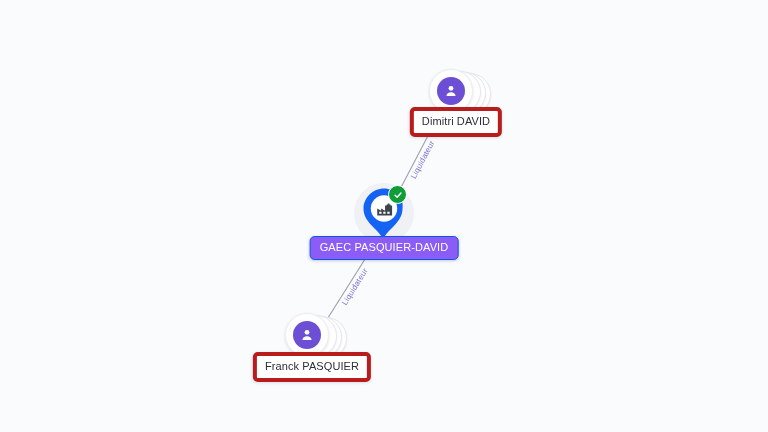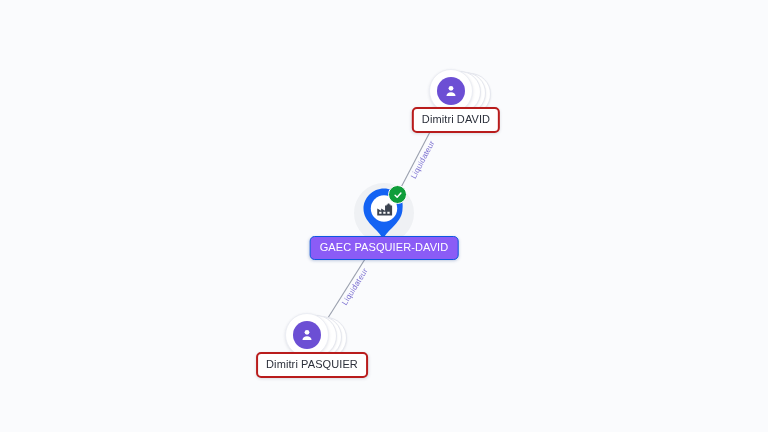--- a/index.html
+++ b/index.html
@@ -129,21 +129,21 @@
     white-space: nowrap;
     border-radius: 5px;
     font-size: 11px;
     line-height: 1;
     letter-spacing: 0.1px;
   }
   .label-chip.person {
     padding: 5px 8px 6px 8px;
     background: #ffffff;
     color: #2b2f3a;
-    border: 2px solid #b91c1c;
+    border: 4px solid #b91c1c;
     box-shadow: 0 1px 3px rgba(40,50,80,0.14);
   }
   .label-chip.company {
     padding: 5px 9px 6px 9px;
     background: #8b5cf6;
     color: #ffffff;
     border: 1px solid #0d57e0;
     font-size: 11px;
     box-shadow: 0 1px 3px rgba(20,60,140,0.25);
   }
@@ -226,15 +226,15 @@
       <div class="avatar-circle">
         <div class="avatar-inner">
           <svg width="16" height="16" viewBox="0 0 24 24" fill="#ffffff">
             <circle cx="12" cy="8" r="3.6"></circle>
             <path d="M5.2 19.4c0-3.6 3.1-5.6 6.8-5.6s6.8 2 6.8 5.6z"></path>
           </svg>
         </div>
       </div>
     </div>
   </div>
-  <div class="label-chip person" style="left:312px; top:352px;">Dimitri PASQUIER</div>
+  <div class="label-chip person" style="left:312px; top:352px;">Franck PASQUIER</div>
 
 </div>
 
 </body></html>

